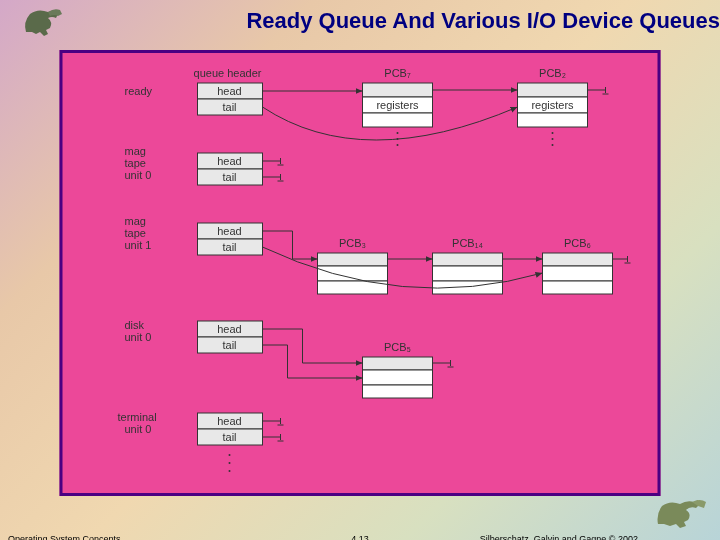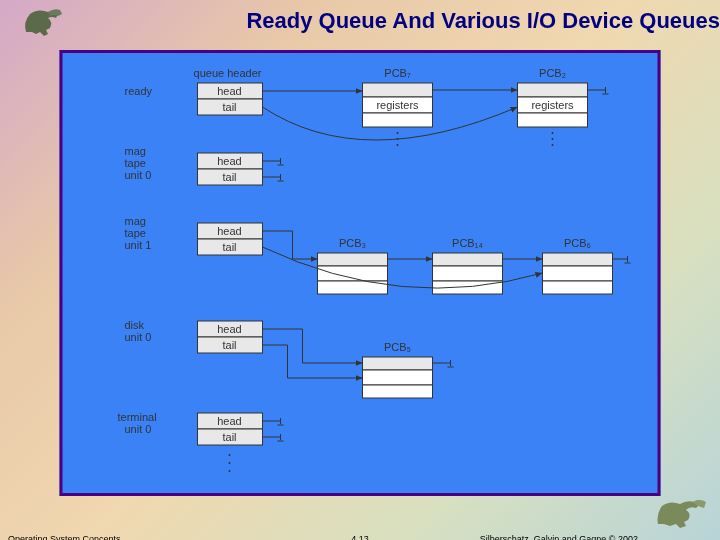--- a/index.html
+++ b/index.html
@@ -1,21 +1,21 @@
 <!DOCTYPE html>
 <html><head>
 <meta charset="utf-8">
 <style>
 html,body{margin:0;padding:0}
 body{width:720px;height:540px;font-family:Arial,Helvetica,sans-serif;position:relative;
 background:linear-gradient(135deg,#d4a8c8 0%,#e8c8a8 25%,#f0d8b0 50%,#d8e0c0 75%,#b8d4d8 100%)}
 .title{position:absolute;top:8px;left:0;right:0;text-align:right;font-size:22px;font-weight:bold;color:#000080}
 .dino-left{position:absolute;top:2px;left:18px;width:55px;height:38px}
 .dino-right{position:absolute;bottom:8px;right:8px;width:60px;height:40px}
-.figure{position:absolute;top:50px;left:50%;transform:translateX(-50%);width:595px;height:440px;background:#3b82f6;border:3px solid #4b0082}
+.figure{position:absolute;top:50px;left:50%;transform:translateX(-50%);width:595px;height:440px;background:#ec4899;border:3px solid #4b0082}
 .footer{position:absolute;bottom:6px;left:0;right:0;font-size:9px}
 .footer-left{position:absolute;left:8px}
 .footer-center{position:absolute;left:50%;transform:translateX(-50%)}
 .footer-right{position:absolute;right:82px}
 svg{display:block}
 .qlabel,.qhdr,.pcb{font-family:Arial;font-size:11px;fill:#333}
 .hdr{font-size:11px;fill:#333}
 .box{fill:#e8e8e8;stroke:#333;stroke-width:1}
 .boxw{fill:#fff;stroke:#333;stroke-width:1}
 line.arr{stroke:#333;stroke-width:1}

